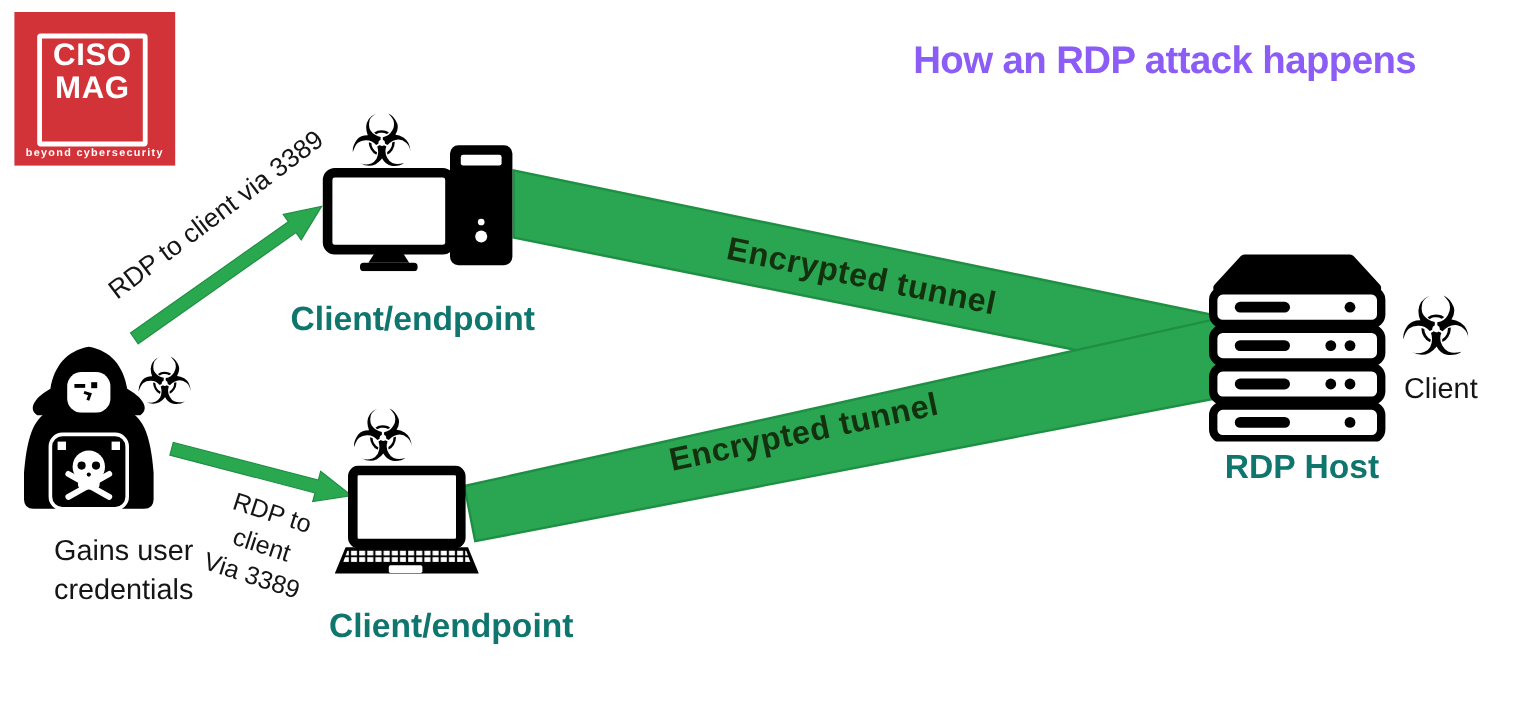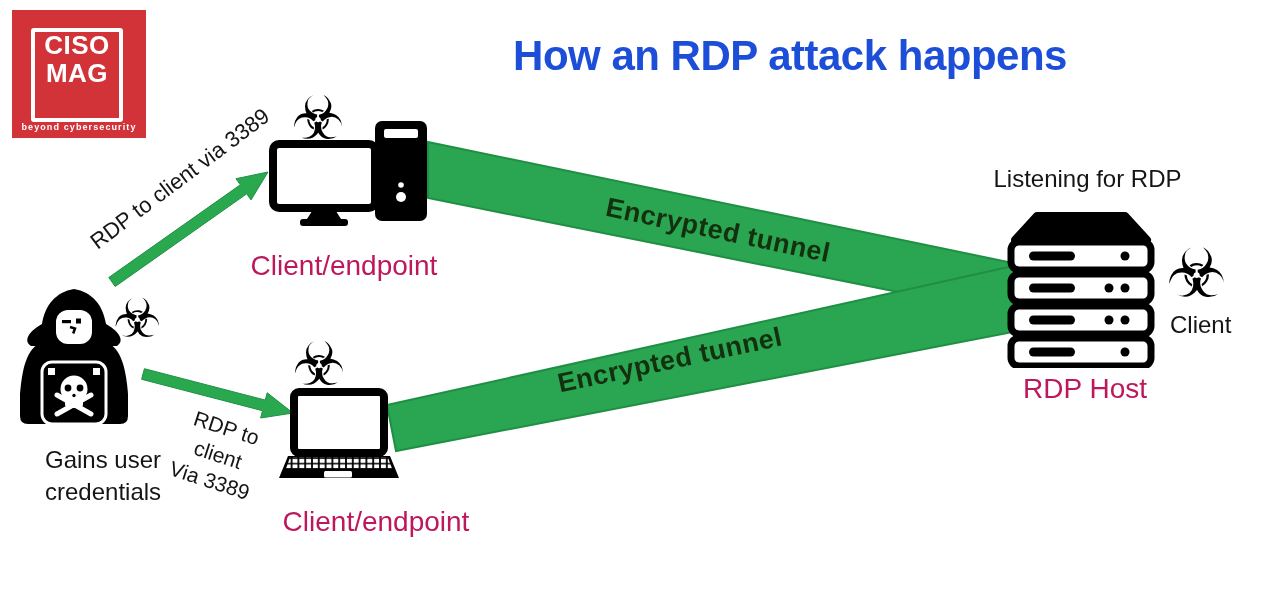--- a/index.html
+++ b/index.html
@@ -10,25 +10,25 @@
   .abs{position:absolute;}
   
   .logo{left:12px;top:10px;width:134px;height:128px;background:#d23339;z-index:5;}
   .logo-frame{position:absolute;left:19px;top:18px;width:84px;height:86px;
     border:4px solid #fff;border-radius:3px;display:flex;flex-direction:column;
     align-items:center;gap:1px;}
   .logo-word{color:#fff;font-weight:700;font-size:26px;line-height:1.05;letter-spacing:.5px;}
   .logo-tag{position:absolute;left:0;right:0;bottom:6px;text-align:center;color:#fff;
     font-size:9px;font-weight:700;letter-spacing:1.1px;}
   
-  .title{left:400px;top:32px;width:780px;text-align:center;font-size:42px;
-    font-weight:700;letter-spacing:-0.5px;color:#1d4ed8;z-index:4;}
+  .title{left:400px;top:32px;width:780px;text-align:right;font-size:32px;
+    font-weight:700;letter-spacing:-0.5px;color:#8b5cf6;z-index:4;}
   
   .lbl{font-size:24px;color:#151515;z-index:6;}
-  .lbl-b{font-weight:400;font-size:28px;color:#be185d;z-index:6;}
+  .lbl-b{font-weight:700;font-size:28px;color:#0f766e;z-index:6;}
   .rot{transform-origin:center center;text-align:center;}
   .tunnel-lbl{font-weight:700;font-size:27px;color:#14310f;letter-spacing:.5px;z-index:6;white-space:nowrap;}
   
   .bio{font-family:"DejaVu Sans",sans-serif;color:#000;line-height:1;z-index:6;}
   
   .layer{left:0;top:0;z-index:1;}
   .icon{z-index:5;}
 </style>
 </head>
 <body>
@@ -139,17 +139,16 @@
     <div>client</div>
     <div>Via 3389</div>
   </div>
 
   <div class="abs tunnel-lbl rot" style="left:588px;top:215px;width:260px;transform:rotate(11.8deg);">Encrypted tunnel</div>
   <div class="abs tunnel-lbl rot" style="left:540px;top:345px;width:260px;transform:rotate(-12deg);">Encrypted tunnel</div>
 
   <div class="abs lbl-b" style="left:238px;top:250px;width:212px;text-align:center;">Client/endpoint</div>
   <div class="abs lbl-b" style="left:270px;top:506px;width:212px;text-align:center;">Client/endpoint</div>
   <div class="abs lbl" style="left:12px;top:444px;width:140px;line-height:1.35;margin-left:33px;">Gains user credentials</div>
-  <div class="abs lbl" style="left:980px;top:165px;width:215px;text-align:center;">Listening for RDP</div>
   <div class="abs lbl-b" style="left:985px;top:373px;width:200px;text-align:center;">RDP Host</div>
   <div class="abs lbl" style="left:1170px;top:311px;width:105px;">Client</div>
 
 </div>
 
 </body></html>

